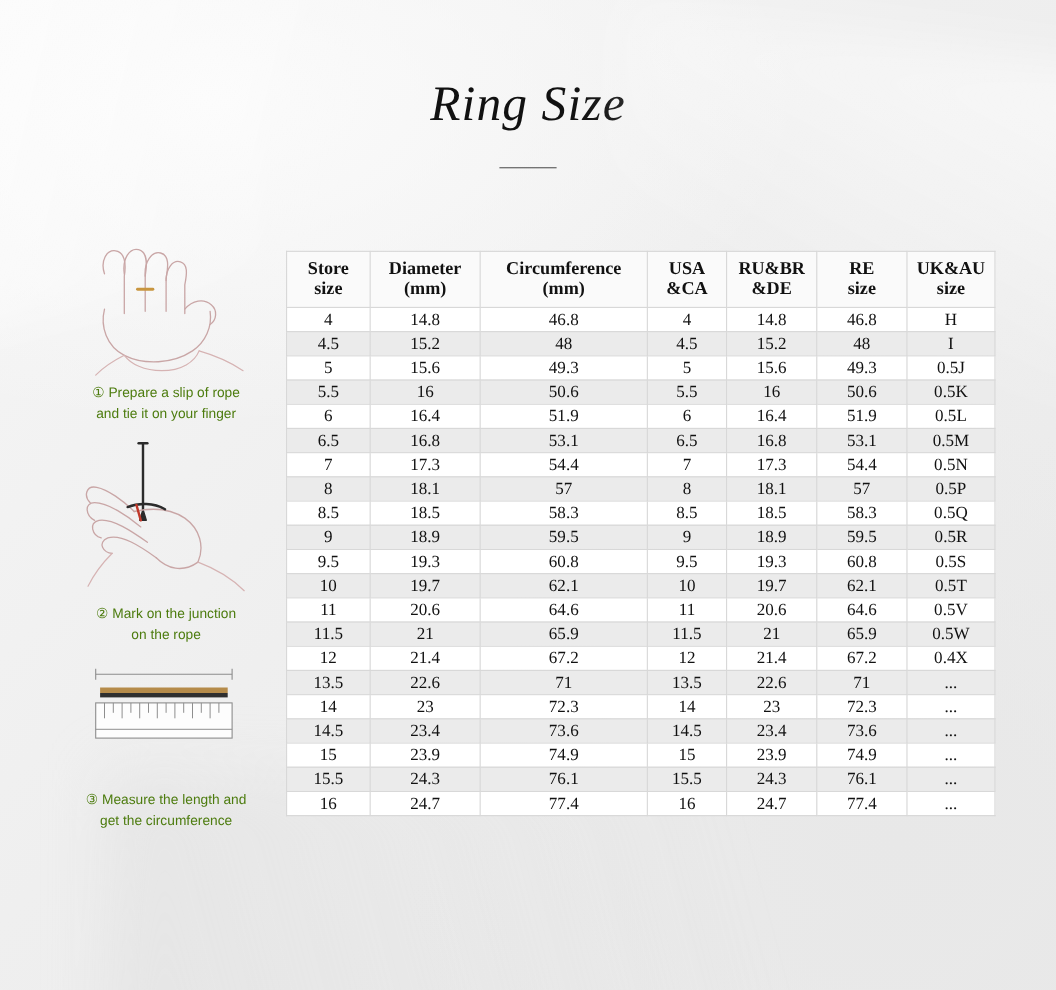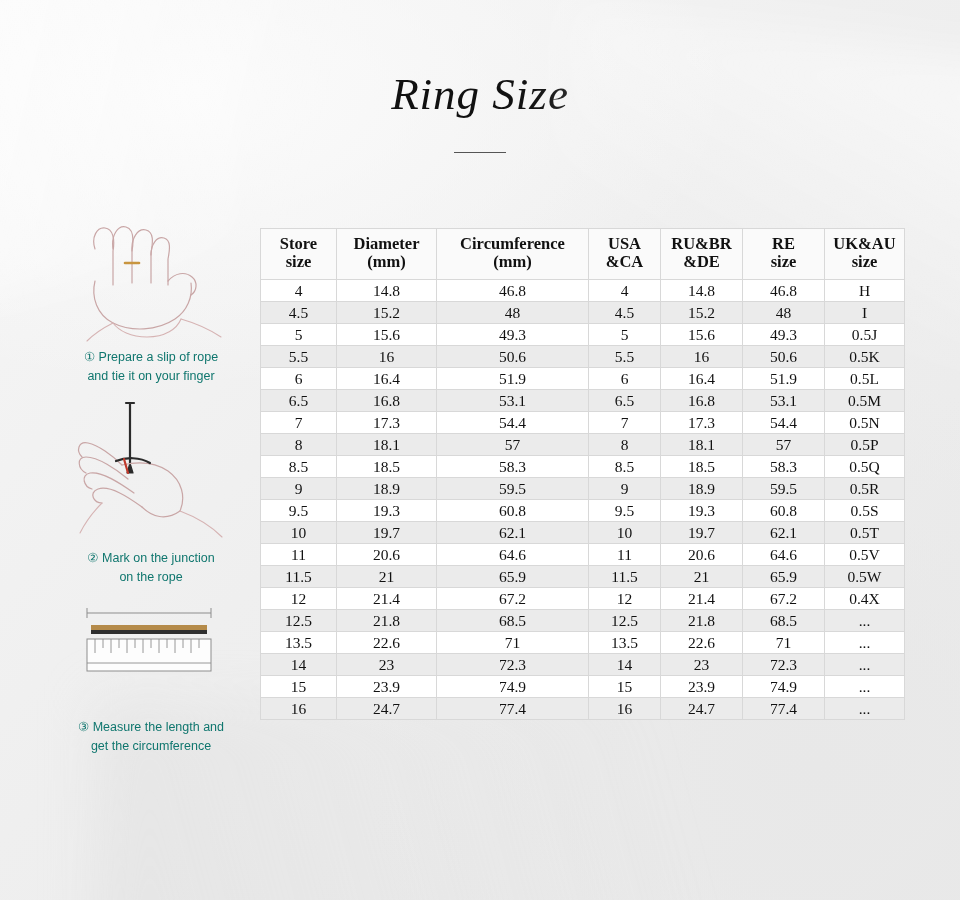--- a/index.html
+++ b/index.html
@@ -72,21 +72,21 @@
   }
 
   
   .steps {
     position: absolute;
     left: 48px;
     top: 218px;
     width: 206px;
     text-align: center;
     font-family: "Liberation Sans", sans-serif;
-    color: #0f766e;
+    color: #4d7c0f;
   }
   .step {
     margin-bottom: 10px;
   }
   .step-art {
     height: 128px;
     display: flex;
     align-items: center;
     justify-content: center;
   }
@@ -443,56 +443,65 @@
           <tr>
             <td>12</td>
             <td>21.4</td>
             <td>67.2</td>
             <td>12</td>
             <td>21.4</td>
             <td>67.2</td>
             <td>0.4X</td>
           </tr>
           <tr>
-            <td>12.5</td>
-            <td>21.8</td>
-            <td>68.5</td>
-            <td>12.5</td>
-            <td>21.8</td>
-            <td>68.5</td>
-            <td>...</td>
-          </tr>
-          <tr>
             <td>13.5</td>
             <td>22.6</td>
             <td>71</td>
             <td>13.5</td>
             <td>22.6</td>
             <td>71</td>
             <td>...</td>
           </tr>
           <tr>
             <td>14</td>
             <td>23</td>
             <td>72.3</td>
             <td>14</td>
             <td>23</td>
             <td>72.3</td>
             <td>...</td>
           </tr>
           <tr>
+            <td>14.5</td>
+            <td>23.4</td>
+            <td>73.6</td>
+            <td>14.5</td>
+            <td>23.4</td>
+            <td>73.6</td>
+            <td>...</td>
+          </tr>
+          <tr>
             <td>15</td>
             <td>23.9</td>
             <td>74.9</td>
             <td>15</td>
             <td>23.9</td>
             <td>74.9</td>
             <td>...</td>
           </tr>
           <tr>
+            <td>15.5</td>
+            <td>24.3</td>
+            <td>76.1</td>
+            <td>15.5</td>
+            <td>24.3</td>
+            <td>76.1</td>
+            <td>...</td>
+          </tr>
+          <tr>
             <td>16</td>
             <td>24.7</td>
             <td>77.4</td>
             <td>16</td>
             <td>24.7</td>
             <td>77.4</td>
             <td>...</td>
           </tr>
         </tbody>
     </table>

